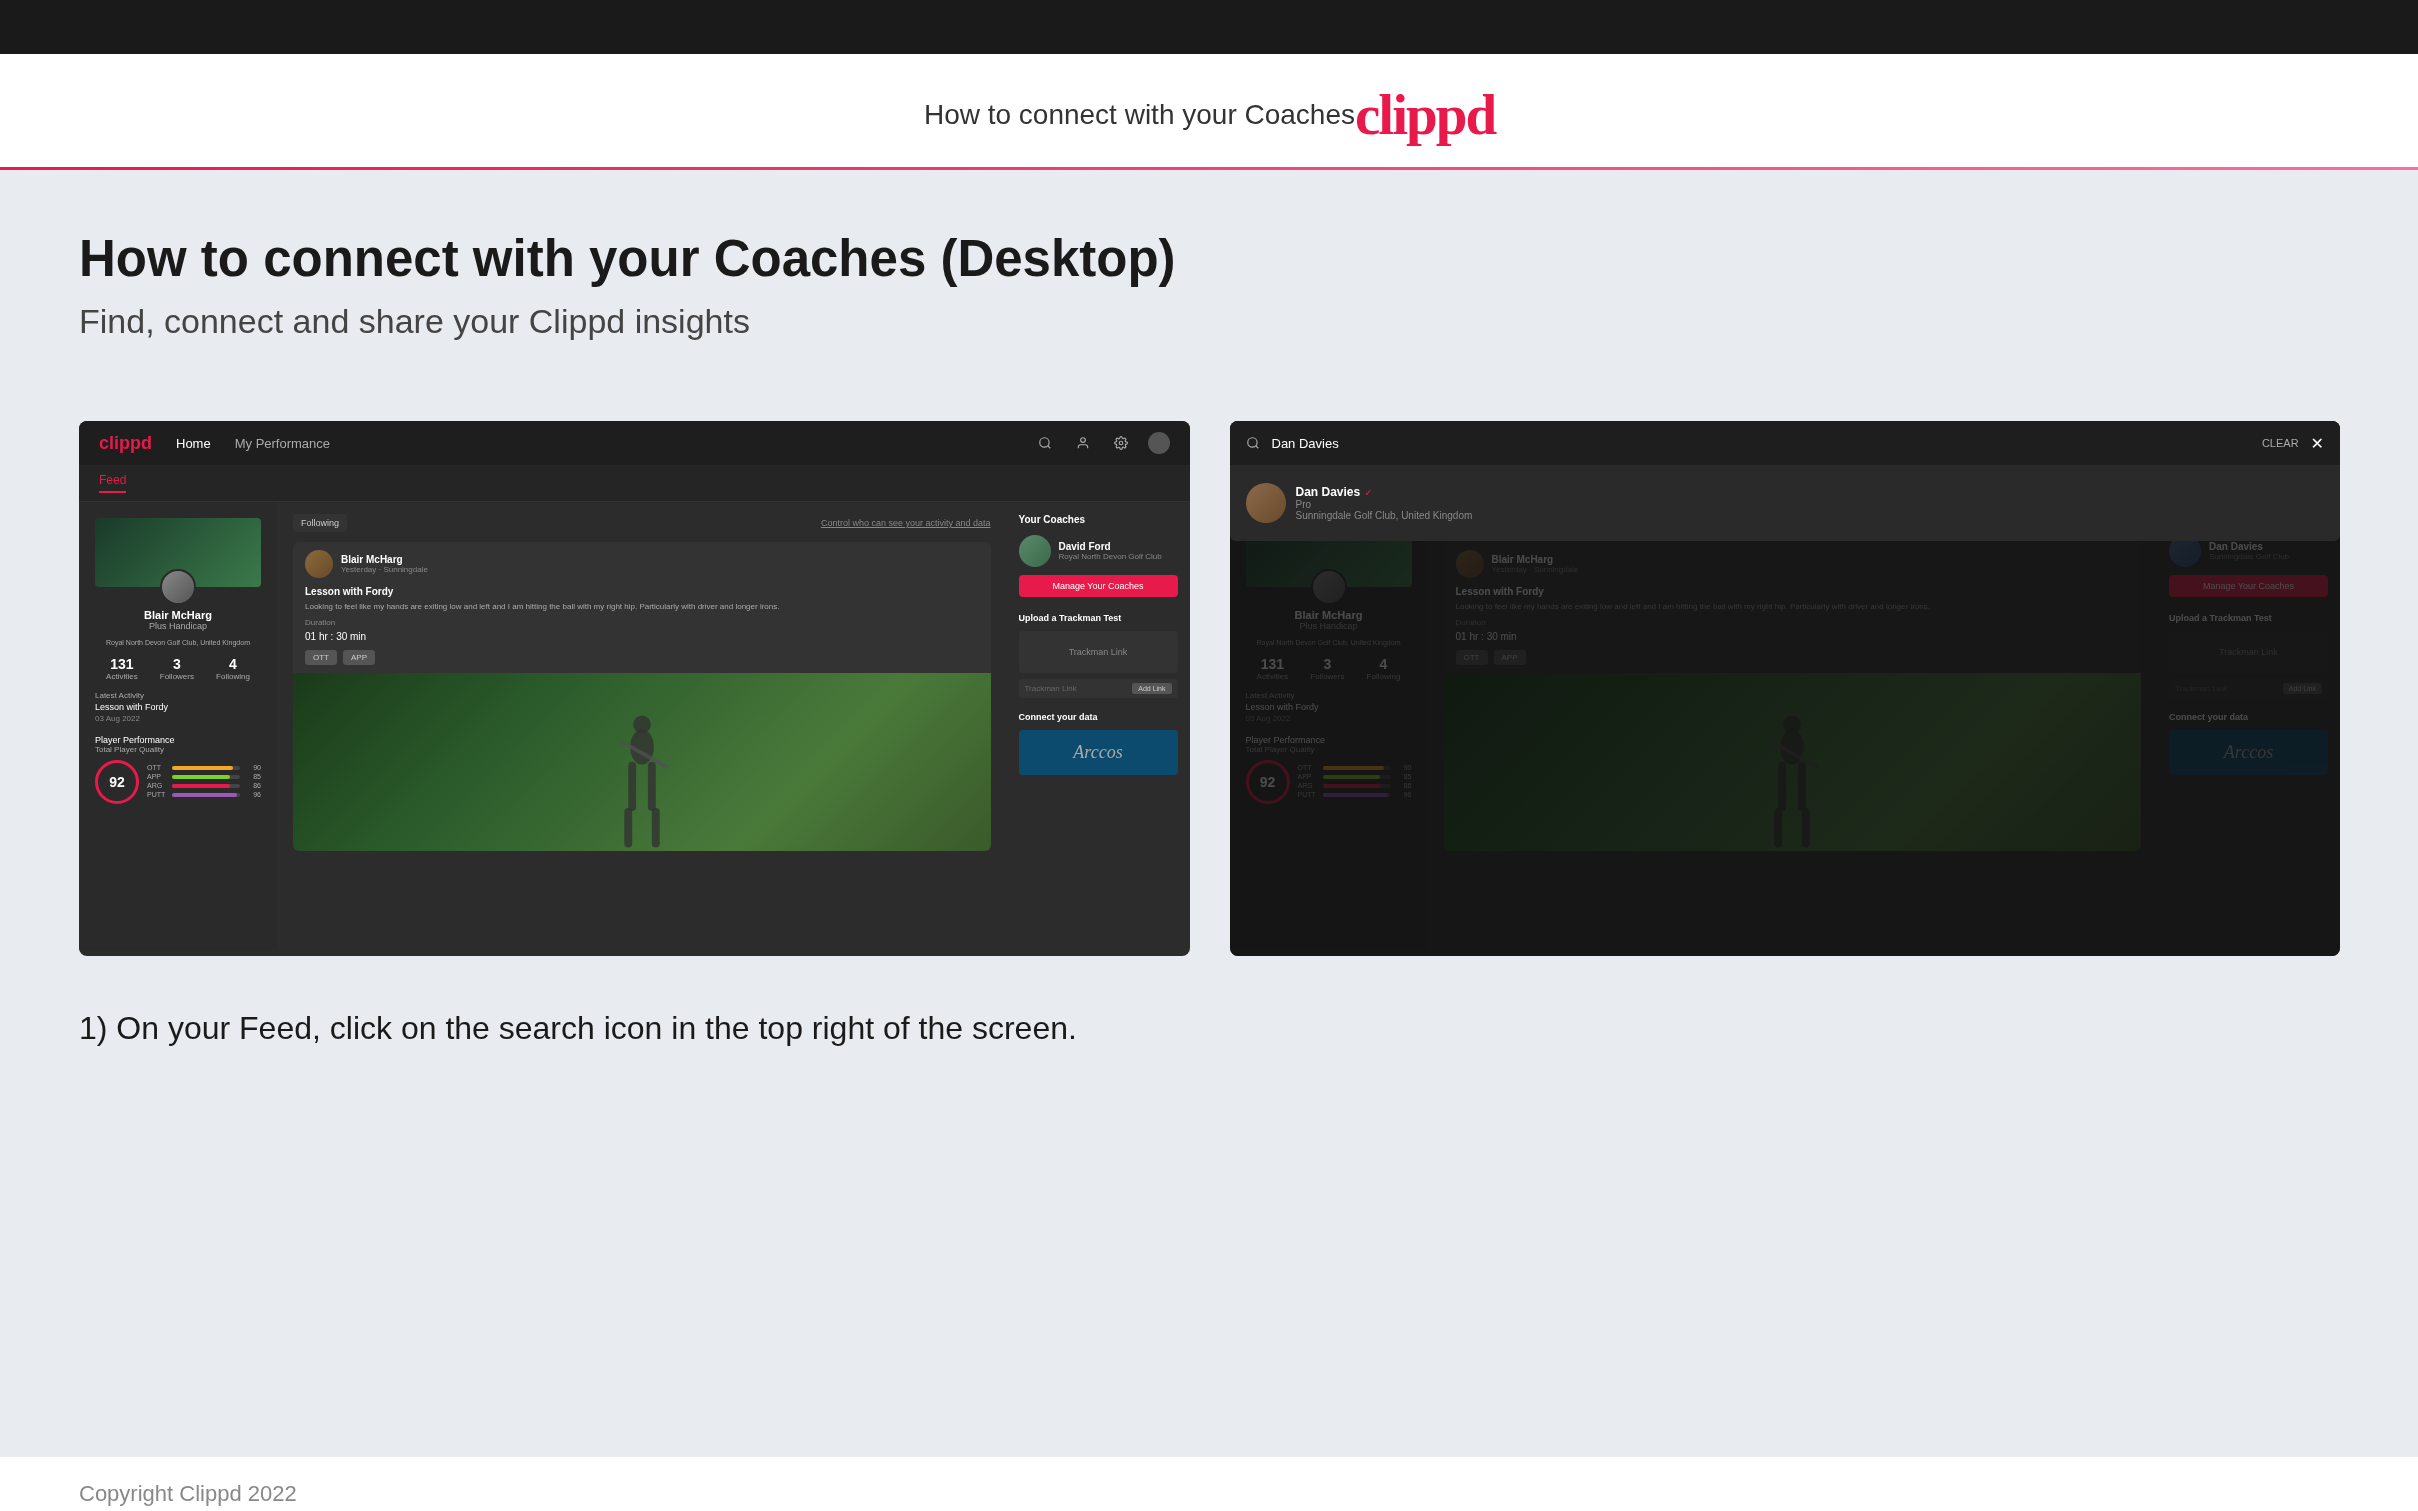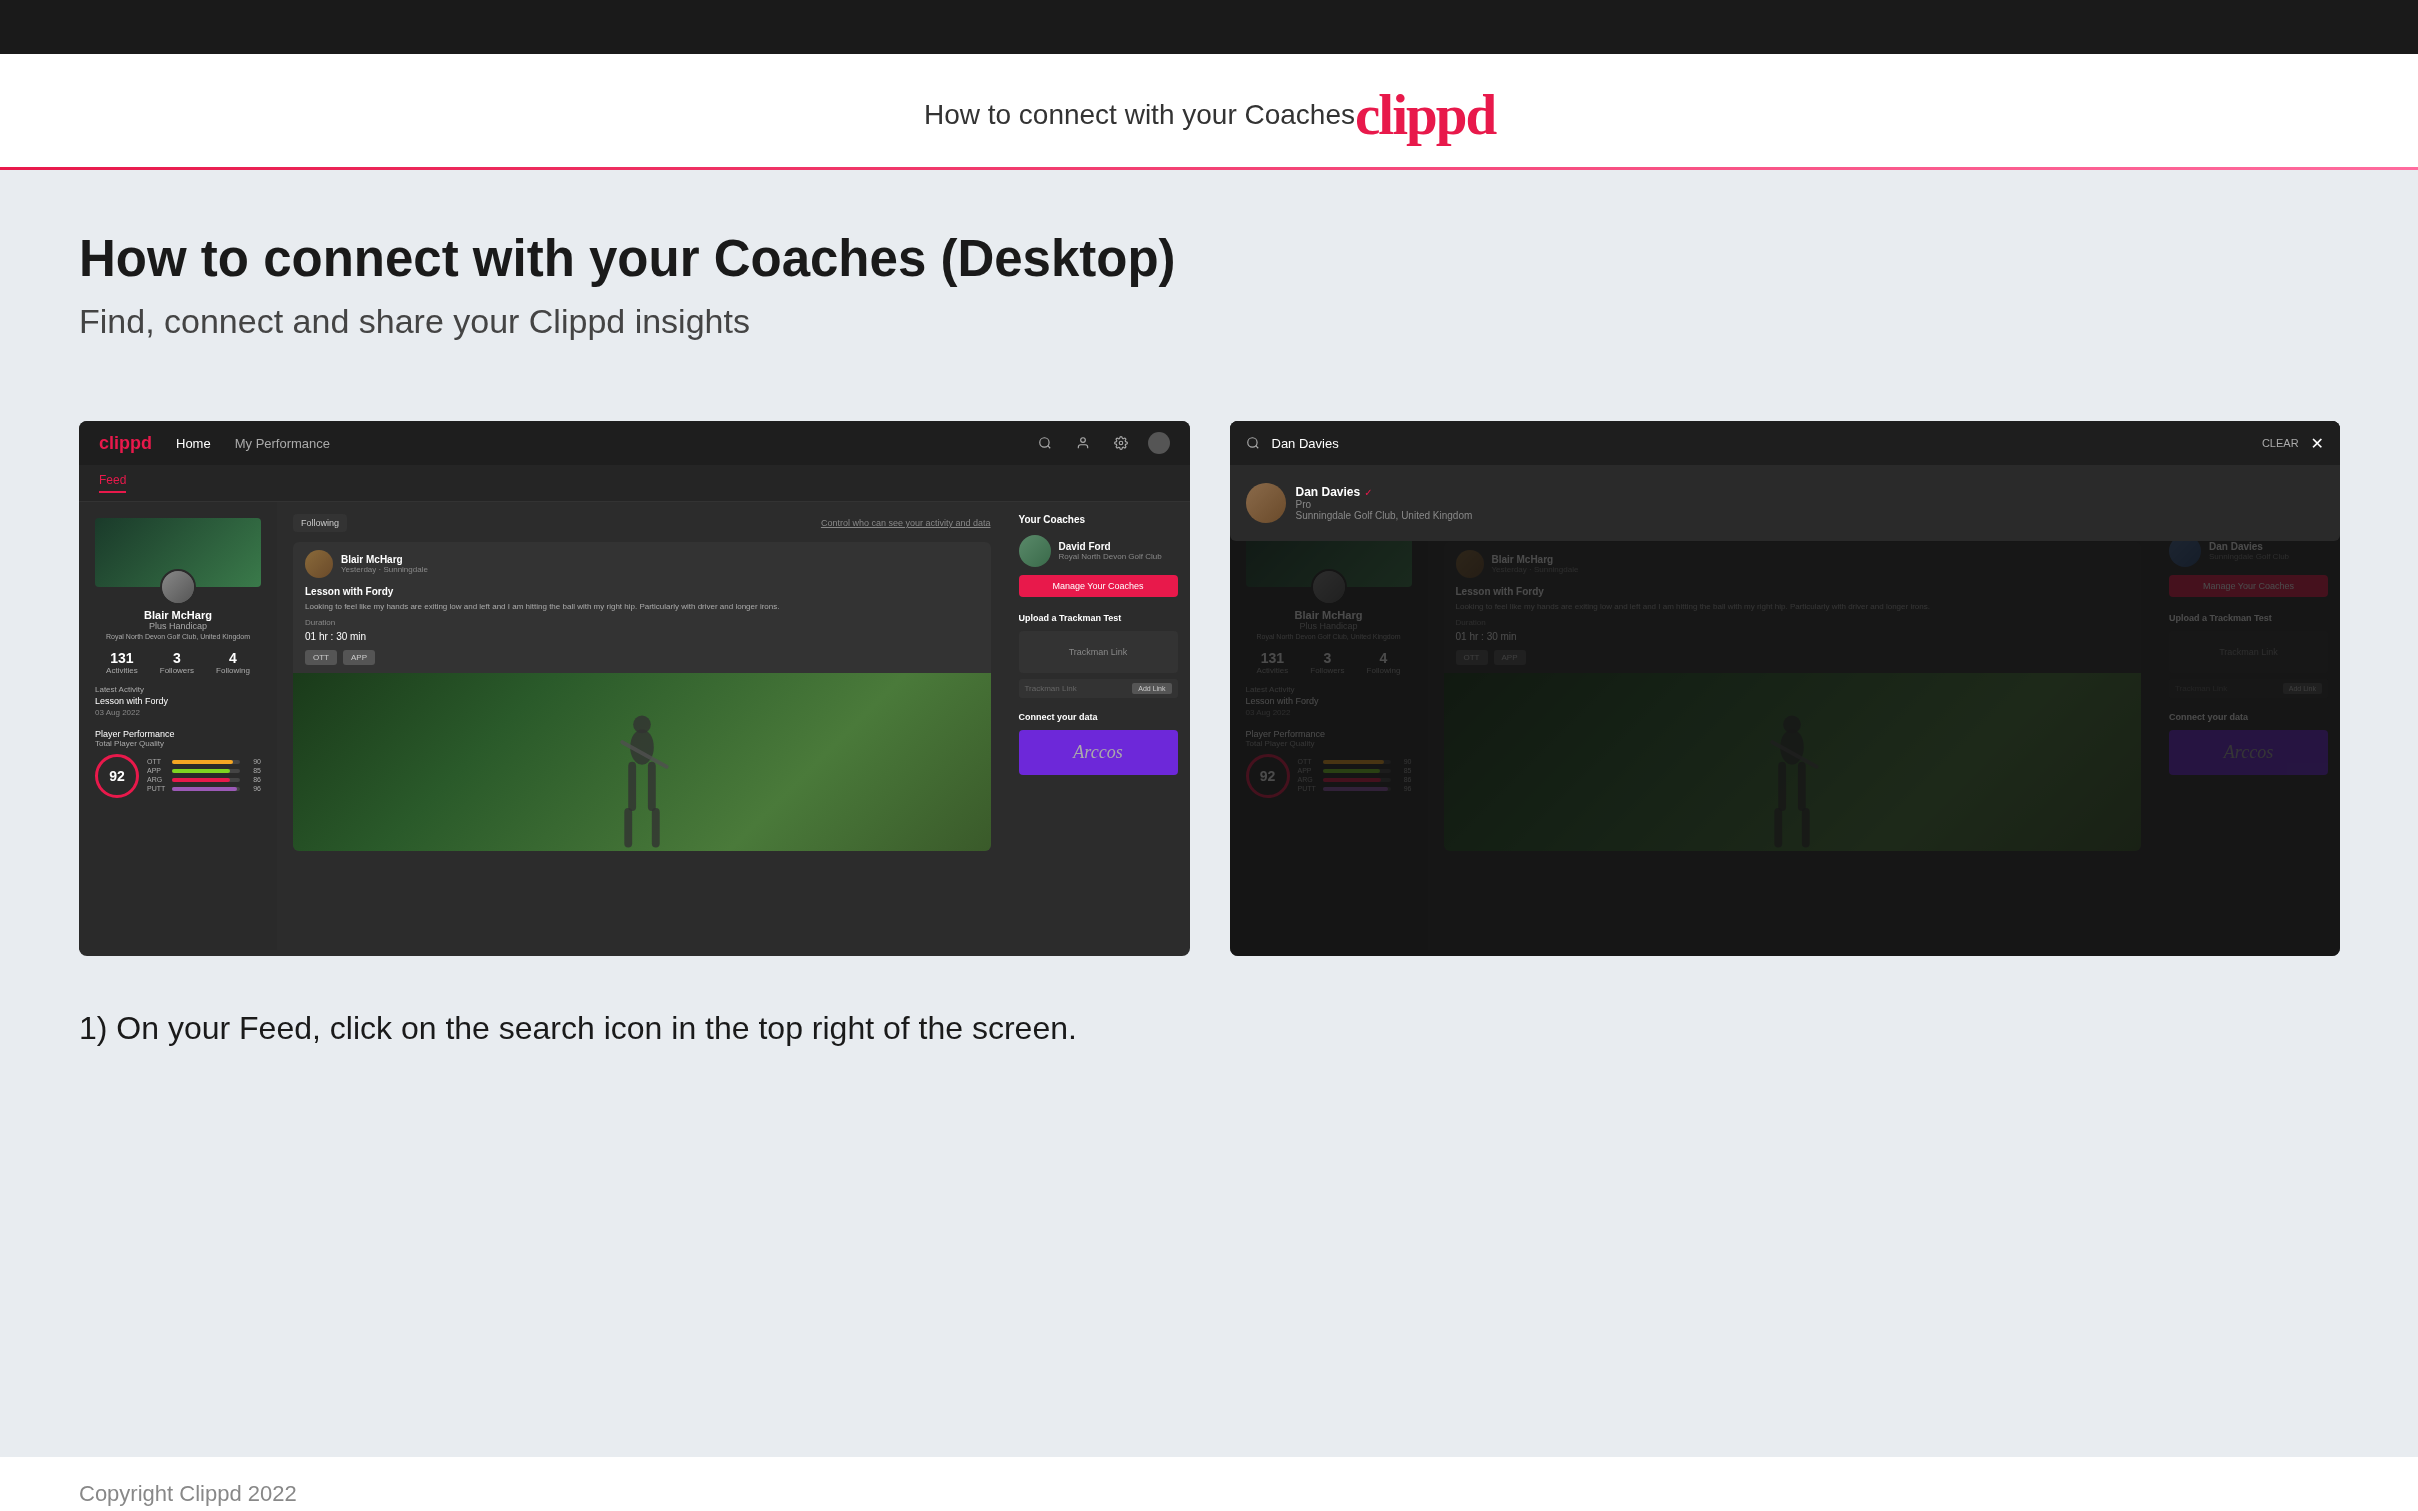--- a/index.html
+++ b/index.html
@@ -186,21 +186,21 @@
       color: #fff;
       font-size: 11px;
       font-weight: 600;
       text-align: center;
       margin-top: 22px;
     }
     .mock-profile-sub {
       color: #aaa;
       font-size: 9px;
       text-align: center;
-      margin-bottom: 2px;
+      margin-bottom: 8px;
     }
     .mock-profile-stats {
       display: flex;
       justify-content: space-around;
       margin: 10px 0;
     }
     .mock-stat {
       text-align: center;
     }
     .mock-stat-value {
@@ -465,21 +465,21 @@
     }
     .mock-add-link-btn {
       background: #555;
       color: #ccc;
       font-size: 7px;
       padding: 2px 6px;
       border-radius: 2px;
     }
     .mock-connect-section {}
     .mock-arccos-logo {
-      background: #6d28d9;
+      background: #0c4a6e;
       border-radius: 4px;
       padding: 12px 8px;
       text-align: center;
       color: #888;
       font-size: 10px;
       font-style: italic;
     }
 
     
     .mock-search-overlay {

